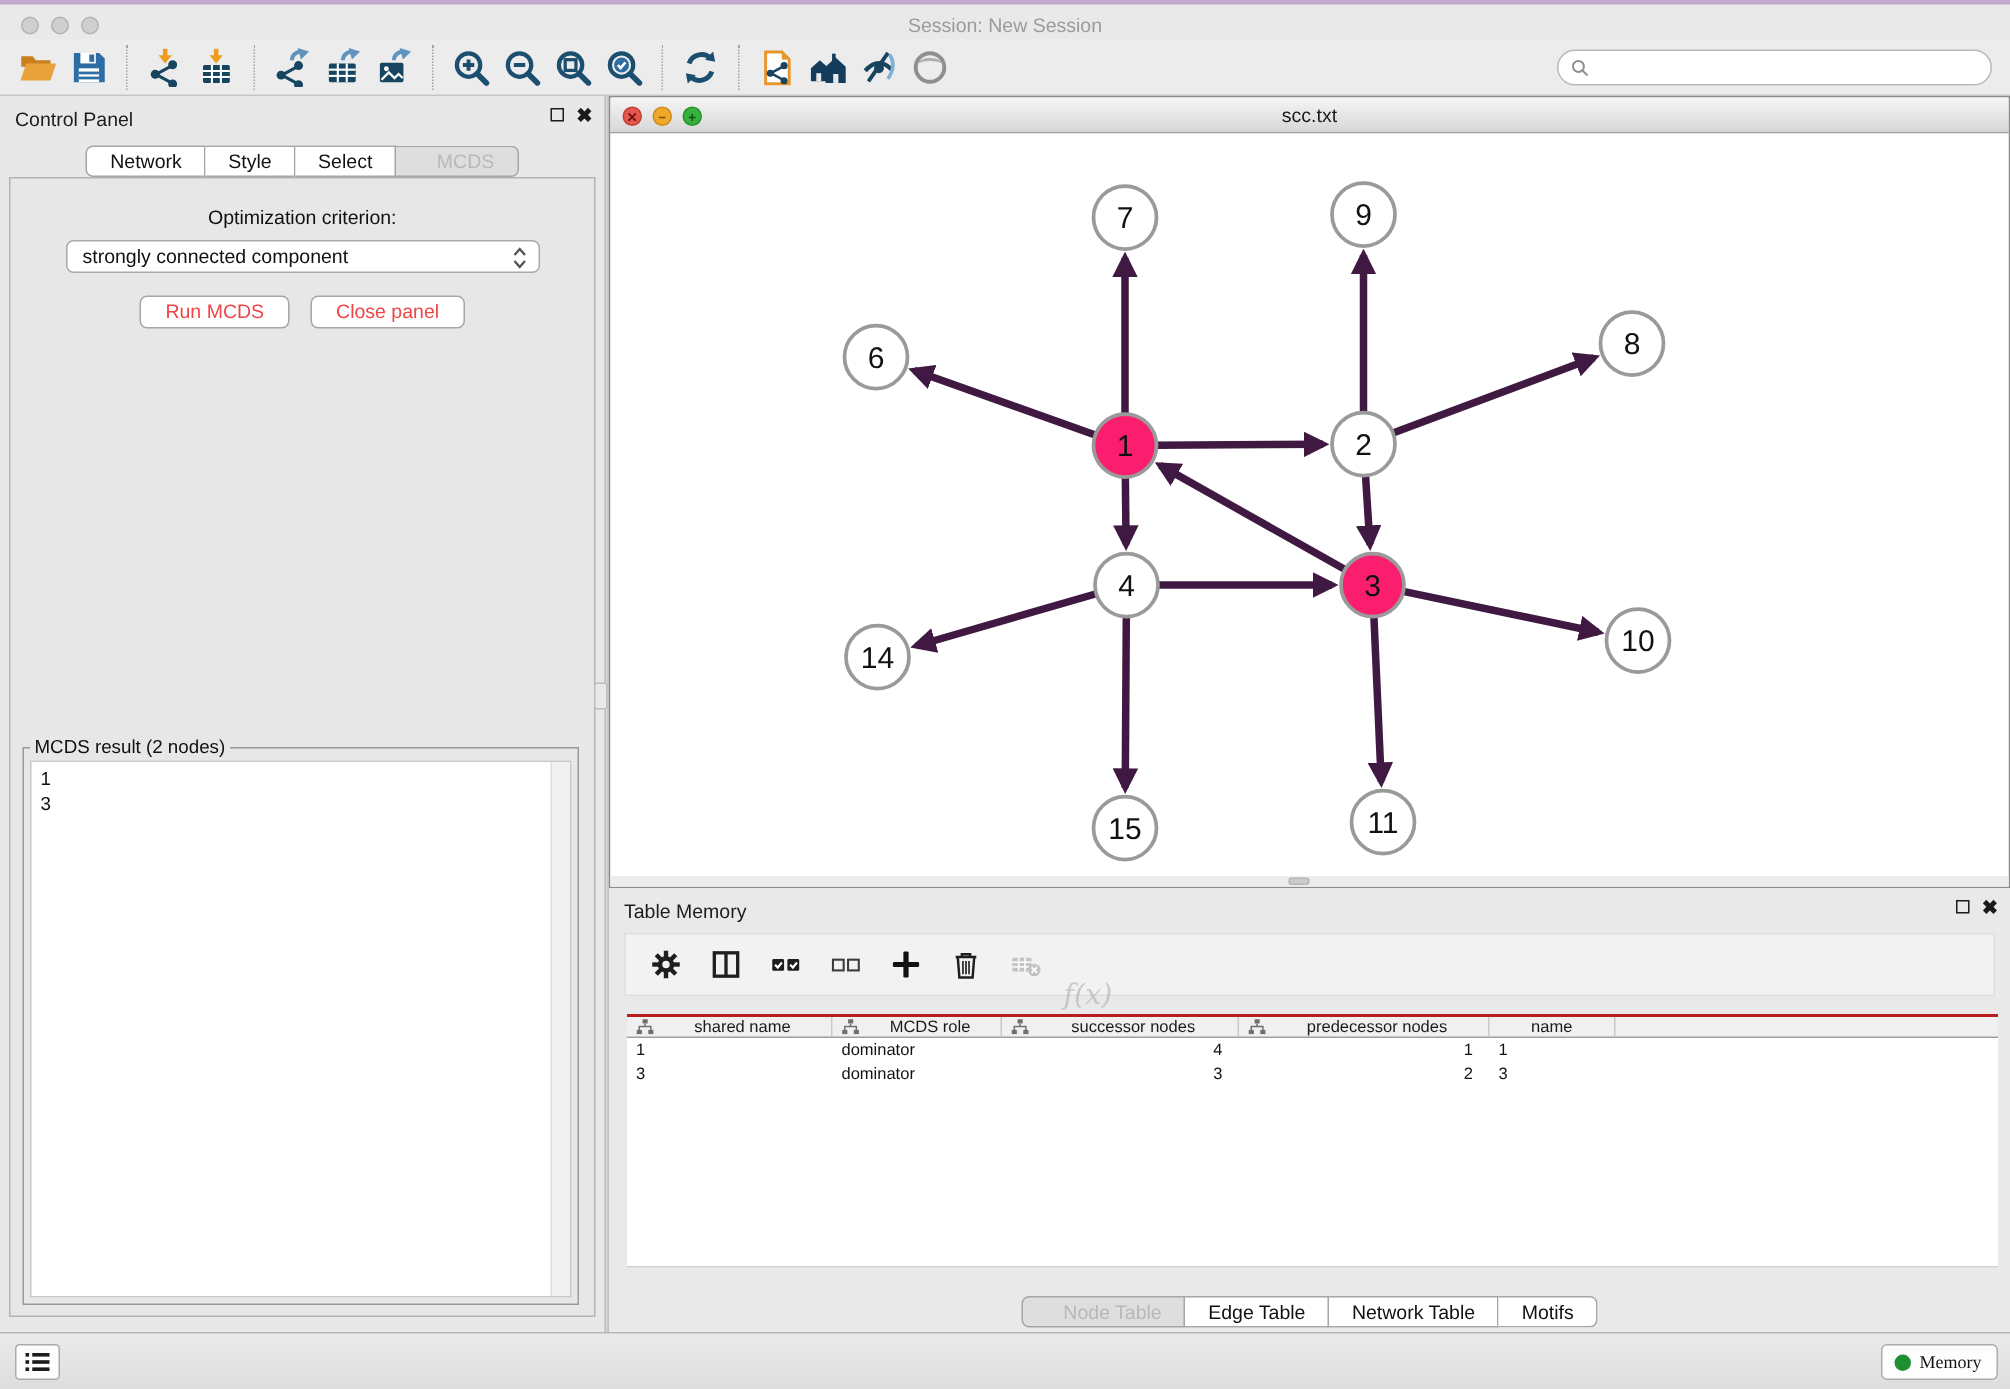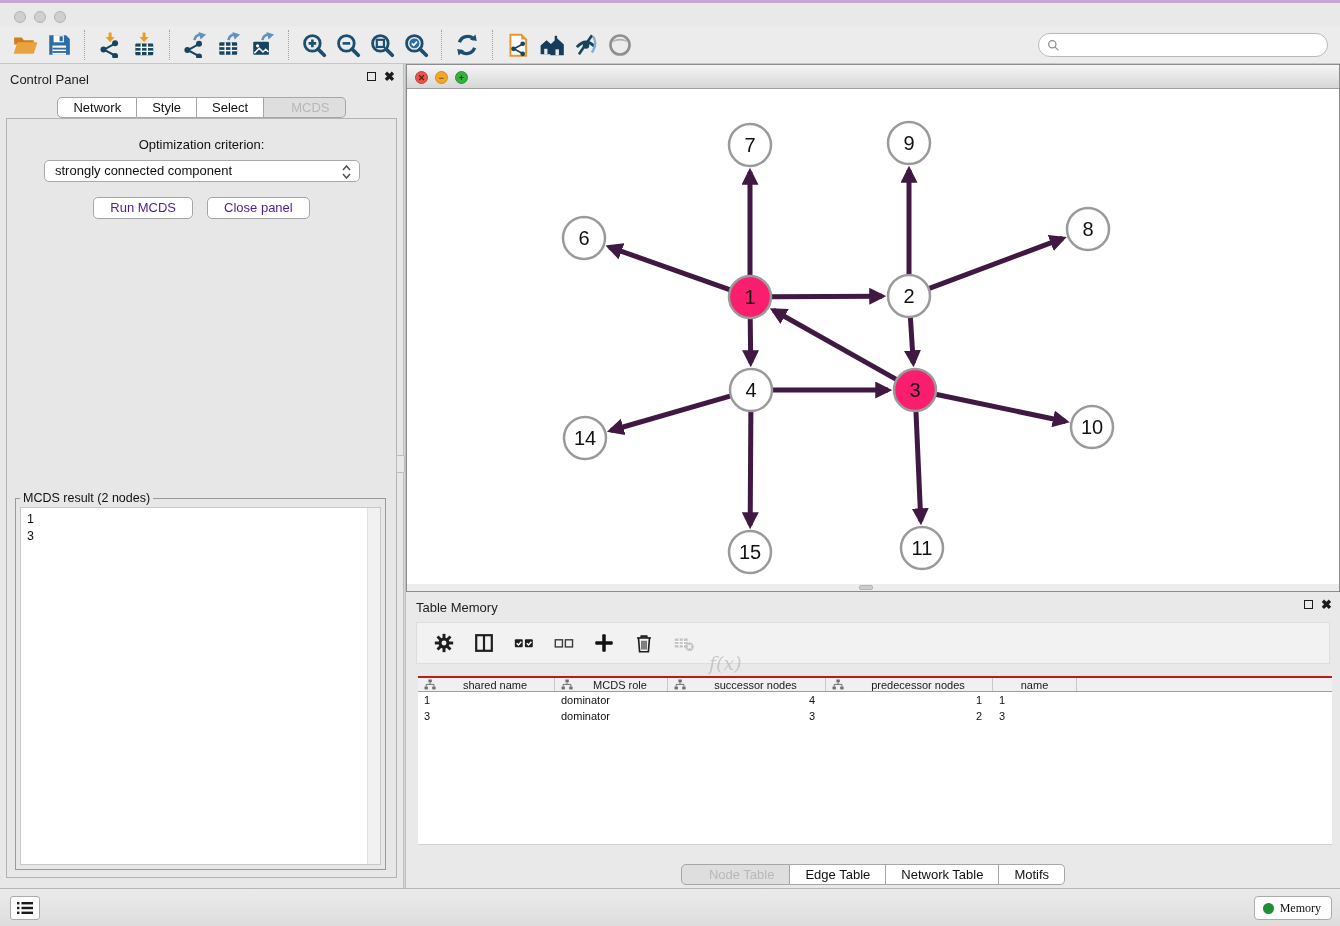--- a/index.html
+++ b/index.html
@@ -31,21 +31,21 @@
   .seg-tab { height:21px; padding:0 15px; background:#fff; border:1px solid #a6a6a6; font-size:13px; line-height:19px; color:#111; cursor:default; }
   .seg-tab + .seg-tab { border-left:none; }
   .seg-tab:first-child { border-radius:5px 0 0 5px; }
   .seg-tab:last-child { border-radius:0 5px 5px 0; }
   .seg-tab.selected { background:#dedede; color:#b8b8b8;padding-left:27px; }
   .cp-content { position:absolute; left:6px; top:118px; width:391px; height:760px; background:#e7e7e7; border:1px solid #b3b3b3; }
   .opt-label { position:absolute; top:18px; left:0; width:100%; text-align:center; font-size:13px; color:#111; }
   .dropdown { position:absolute; top:41px; left:37px; width:316px; height:22px; background:#fff; border:1px solid #a9a9a9; border-radius:5px; font-size:13px; line-height:20px; padding-left:10px; color:#111; }
   .dropdown .stepper { position:absolute; right:7px; top:2px; }
   .btn-row { position:absolute; top:78px; left:0; width:100%; display:flex; justify-content:center; gap:14px; }
-  .mac-btn { height:22px; padding:0 16px; background:#fff; border:1px solid #a6a6a6; border-radius:5px; font-size:13px; line-height:20px; color:#4c1d95; cursor:default; }
+  .mac-btn { height:22px; padding:0 16px; background:#fff; border:1px solid #a6a6a6; border-radius:5px; font-size:13px; line-height:20px; color:#ef4444; cursor:default; }
   .result-box { position:absolute; left:8px; right:10px; top:372px; bottom:7px; border:1px solid #9a9a9a; padding:0; }
   .result-box legend { font-size:12.5px; color:#111; margin-left:4px; padding:0 3px; }
   .result-inner { position:absolute; left:4px; right:4px; top:2px; bottom:4px; background:#fff; border:1px solid #c7c7c7; overflow:hidden; }
   .result-scroll { position:absolute; right:0; top:0; bottom:0; width:13px; background:#f1f1f1; border-left:1px solid #e0e0e0; }
   .result-lines { position:absolute; left:6px; top:3px; font-size:12.5px; color:#111; line-height:17px; }
 
   
   .v-divider { position:absolute; left:403px; top:64px; width:3px; height:824px; background:#d6d6d6; border-left:1px solid #bfbfbf; border-right:1px solid #bfbfbf; }
   .v-thumb { position:absolute; left:396px; top:455px; width:9px; height:18px; background:#e9e9e9; border:1px solid #bdbdbd; border-radius:2px; }
 
@@ -93,20 +93,21 @@
 <body>
 
 <div class="app">
 
   <div class="titlebar">
     <div class="traffic">
       <span></span>
       <span></span>
       <span></span>
     </div>
+    <div class="title">Session: New Session</div>
   </div>
 
   <div class="toolbar">
     <div id="toolbar-icons" style="display:flex;align-items:center;">
         <div class="tb-btn">
           <svg viewBox="0 0 24 24">
             <path d="M2 5 h7 l2 2.5 h9 v4 H2z" fill="#c97f1d"></path>
             <path d="M1.5 20 L5 9.5 H23.5 L20 20z" fill="#e8a33c"></path>
           </svg>
         </div>
@@ -330,20 +331,21 @@
   <div class="v-divider"></div>
   <div class="v-thumb"></div>
 
   <div class="net-window">
     <div class="net-titlebar">
       <div class="net-lights">
         <span class="light-close">✕</span>
         <span class="light-min">−</span>
         <span class="light-max">+</span>
       </div>
+      <div class="title">scc.txt</div>
     </div>
     <div class="net-canvas" id="graph-host"><svg width="932" height="502" viewBox="0 0 932 502">
           <defs>
             <marker id="arrowhead" viewBox="0 0 10 10" refX="7.5" refY="5" markerWidth="3.4" markerHeight="3.4" orient="auto" markerUnits="strokeWidth">
               <path d="M0 0 L10 5 L0 10 z" fill="#3f1942"></path>
             </marker>
           </defs>
           <line x1="343" y1="187" x2="343" y2="83" stroke="#3f1942" stroke-width="5" marker-end="url(#arrowhead)"></line>
           <line x1="323.2126555132702" y1="200.96714864628277" x2="202.44087148293835" y2="158.0422374547793" stroke="#3f1942" stroke-width="5" marker-end="url(#arrowhead)"></line>
           <line x1="363.99958468064904" y1="207.86792714037327" x2="475.00053398202266" y2="207.1698079623772" stroke="#3f1942" stroke-width="5" marker-end="url(#arrowhead)"></line>

